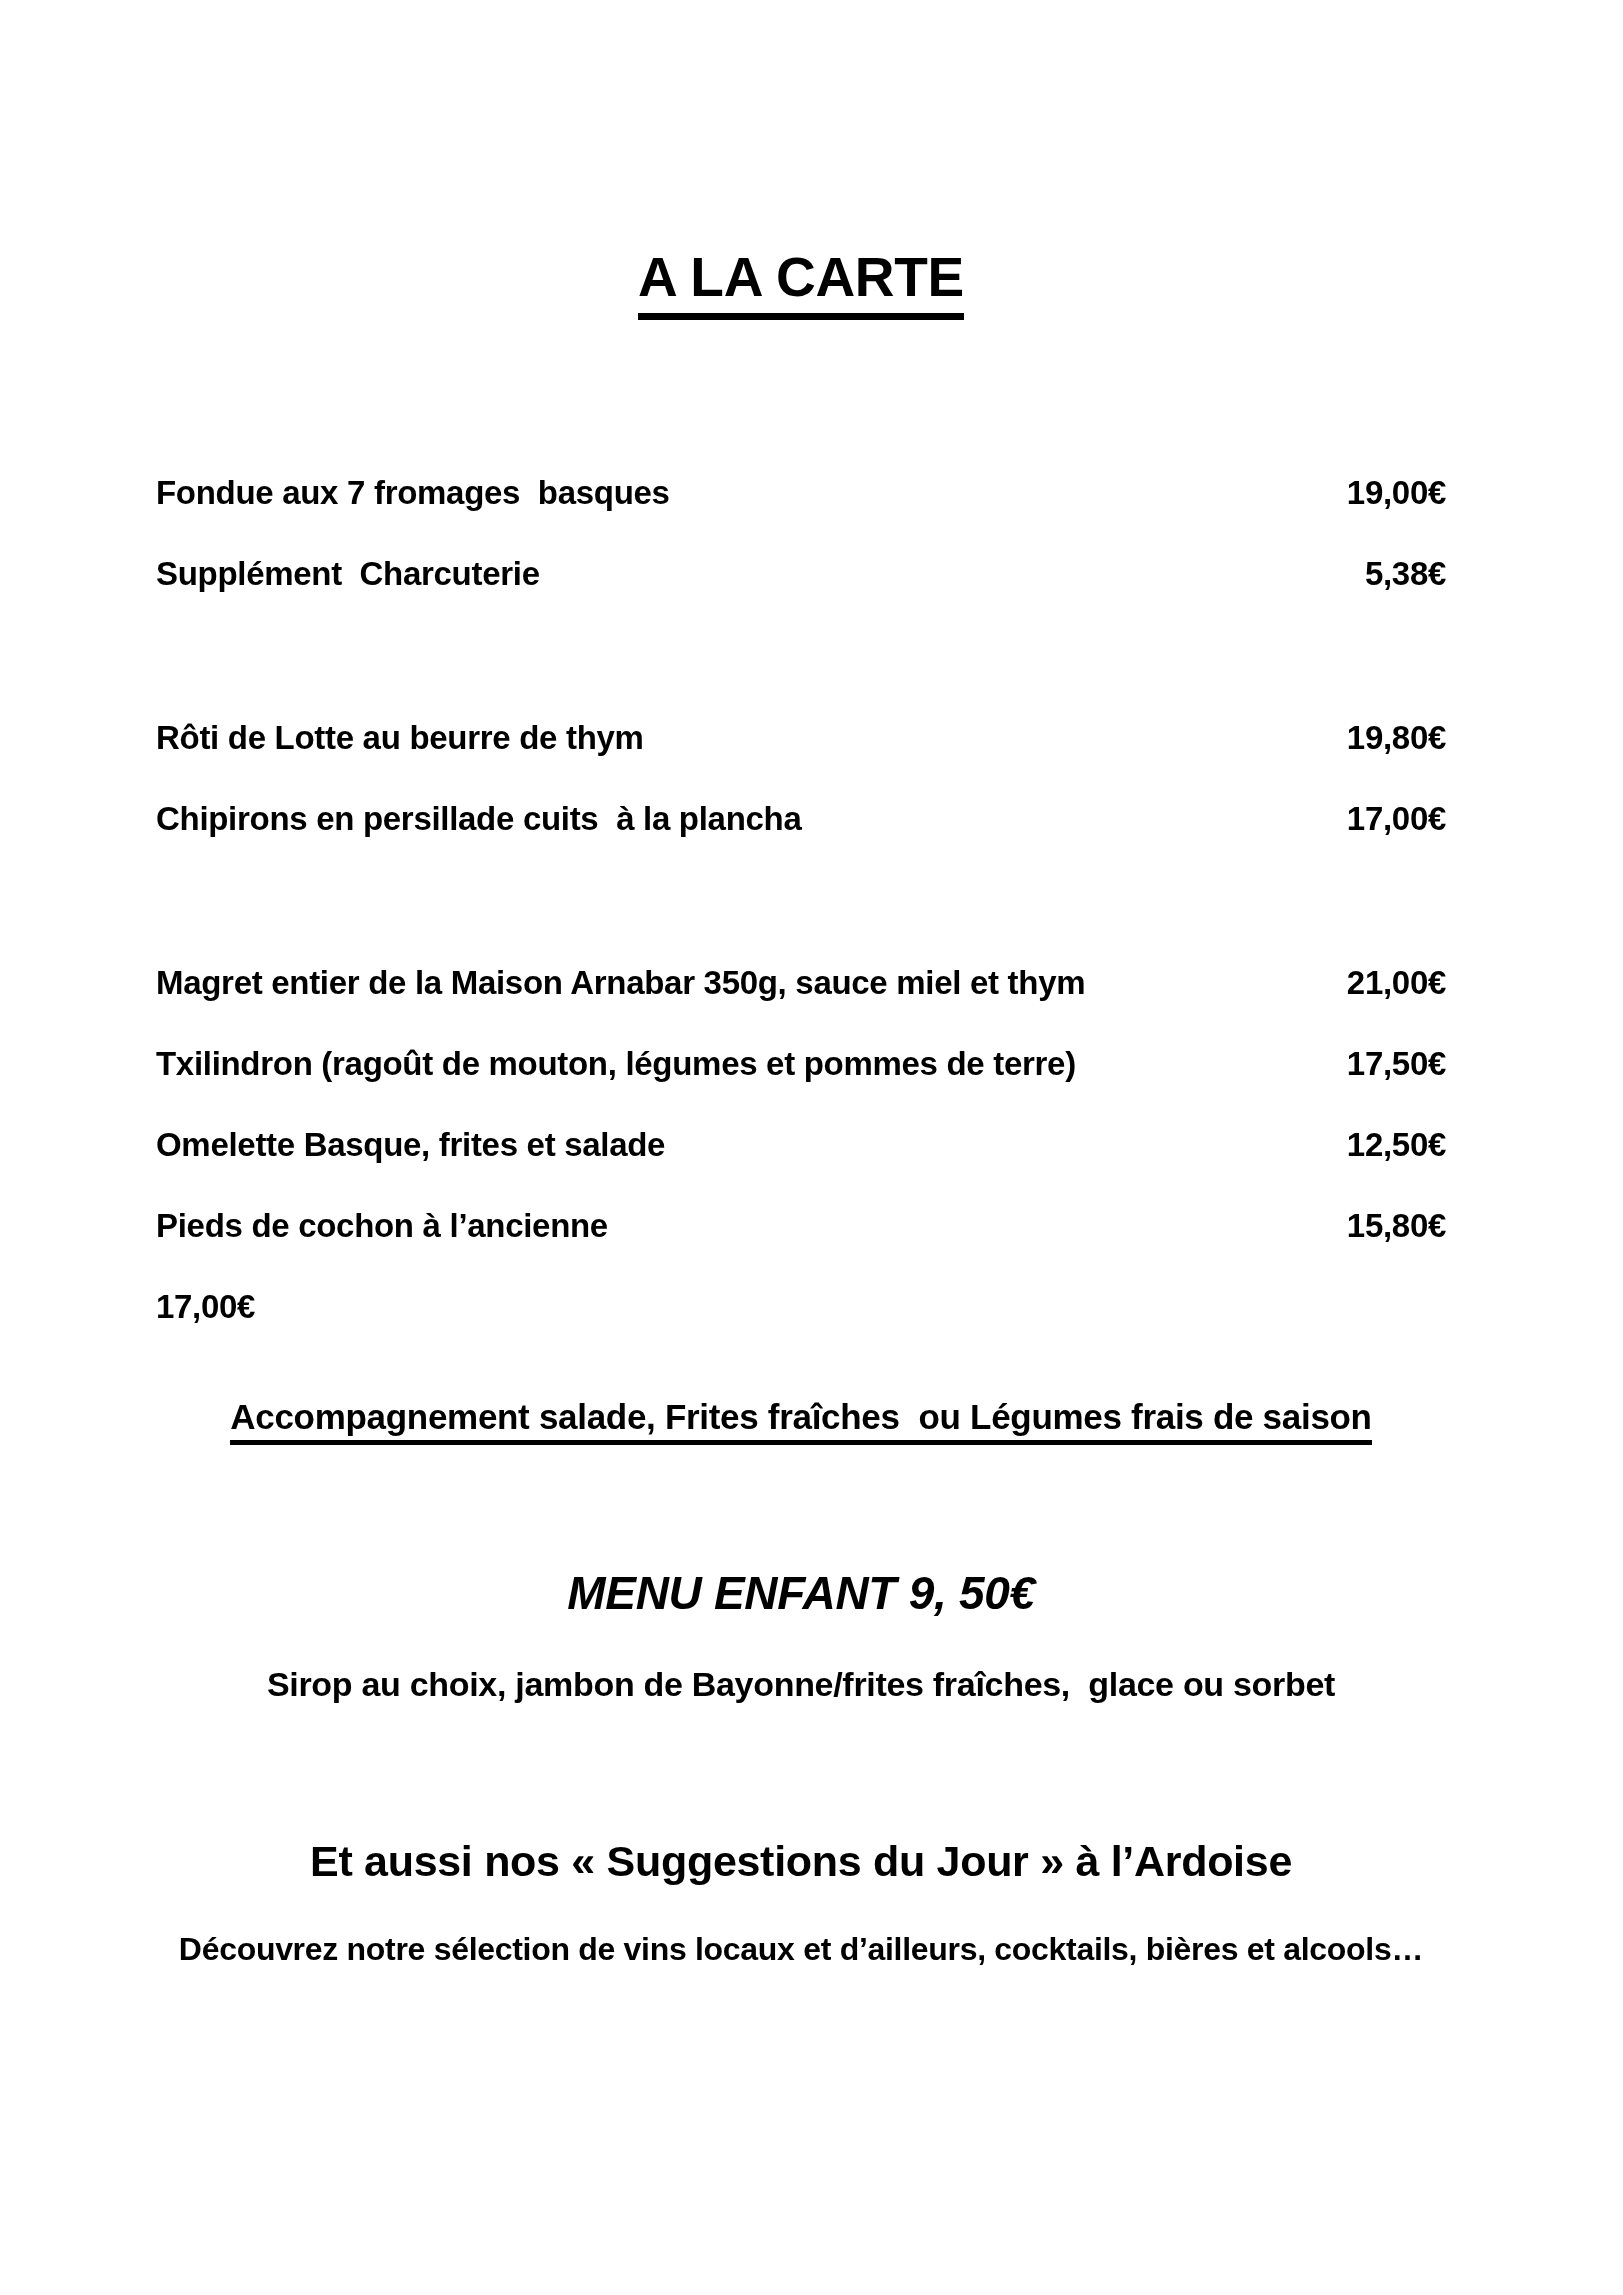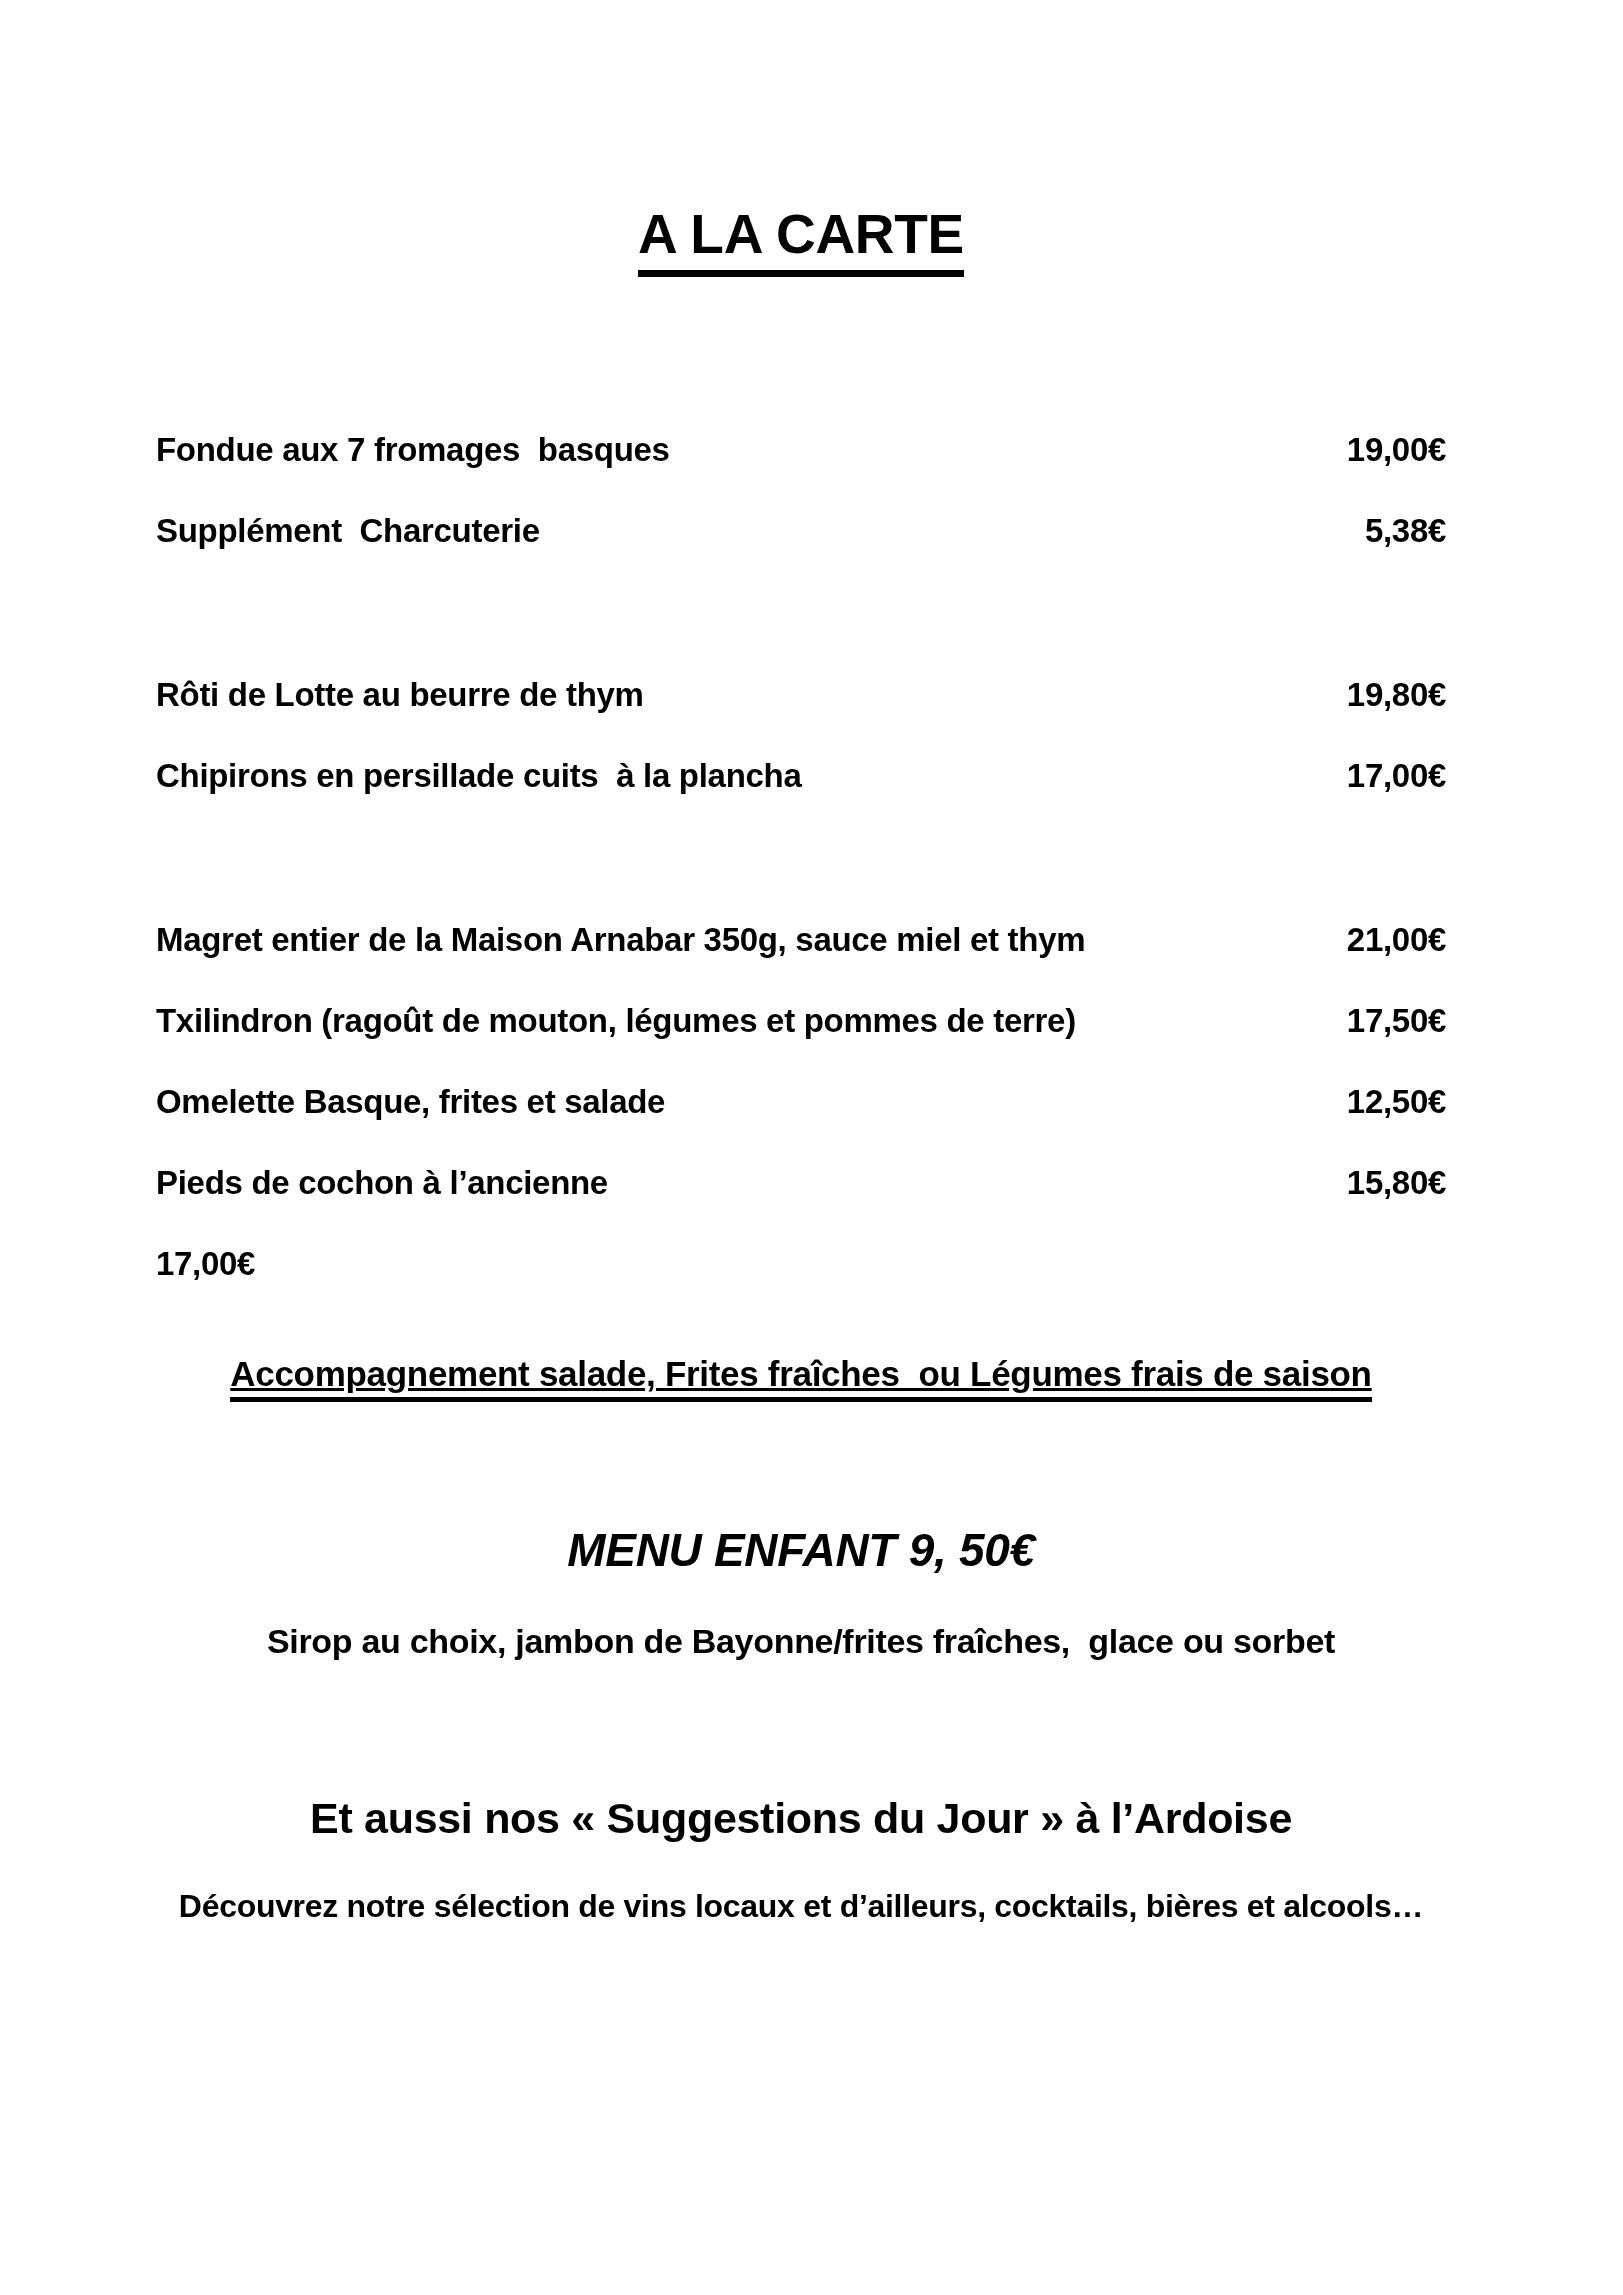--- a/index.html
+++ b/index.html
@@ -9,21 +9,21 @@
     height: 2295px;
     background: #ffffff;
     color: #000000;
     font-family: "Liberation Sans", sans-serif;
     font-weight: bold;
     letter-spacing: -0.3px;
     box-sizing: border-box;
     padding: 201px 177px 0 156px;
     overflow: hidden;
   }
-  .center { text-align: center; }
+  .center { text-align: center; margin-top: 43px; }
   .title-line { line-height: 66px; font-size: 55px; }
   .title-text {
     display: inline-block;
     border-bottom: 7.1px solid #000;
     padding-bottom: 3.3px;
     white-space: pre-wrap;
   }
   .menu { margin-top: 132px; }
   .section + .section { margin-top: 83px; }
   .row {
@@ -40,21 +40,20 @@
     margin-top: 29px;
     line-height: 81px;
     font-size: 35px;
   }
   .accomp-text {
     display: inline-block;
     line-height: 1.15;
     border-bottom: 5.5px solid #000;
     padding-bottom: 2.2px;
     white-space: pre-wrap;
-    text-decoration: underline;
   }
   .kids-title {
     margin-top: 95px;
     line-height: 82px;
     font-size: 46px;
     font-style: italic;
     white-space: pre-wrap;
   }
   .kids-desc {
     margin-top: 10px;

